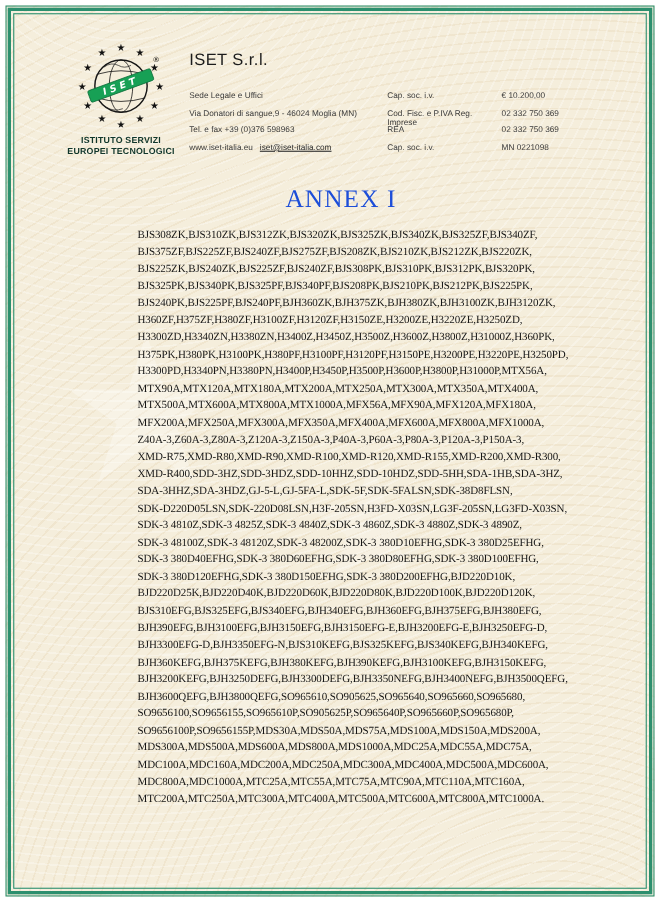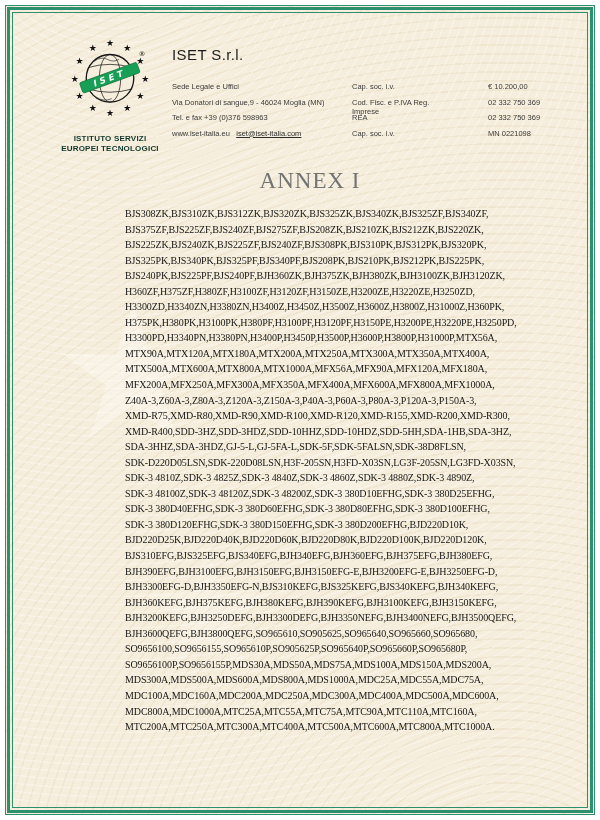--- a/index.html
+++ b/index.html
@@ -22,42 +22,42 @@
   .frame.outer { inset:5px;  border:1px solid #2c8f6e; }
   .frame.mid   { inset:7px;  border:3px solid #2c8f6e; }
   .frame.inner { inset:12px; border:1px solid #2c8f6e; }
 
   .wm-star { position:absolute; opacity:.5; }
 
   
   .logo-wrap { position:absolute; left:52px; top:34px; width:116px; text-align:center; }
   .logo-svg { width:86px; height:82px; display:inline-block; }
   .org-name {
-    margin-top:14px;
+    margin-top:2px;
     font-weight:bold; font-size:8px; line-height:10px;
     letter-spacing:.2px; color:#10362b;
   }
   .company-name {
     position:absolute; left:172px; top:46px;
     font-size:15px; letter-spacing:.4px; color:#1c1c1c;
   }
   .contact { position:absolute; left:172px; top:82px; font-size:7.5px; color:#3b3b3b; }
   .contact > div { height:15.5px; line-height:9px; }
   .email { text-decoration:underline; color:#2b2b2b; cursor:pointer; }
   .registry { position:absolute; left:352px; top:82px; width:200px; font-size:7.5px; color:#3b3b3b; }
-  .reg-row { display:flex; height:15.5px; line-height:9px;gap:32px; }
+  .reg-row { display:flex; height:15.5px; line-height:9px; }
   .reg-label { width:104px; }
   .reg-value { flex:1; }
 
   
   .annex-title {
     position:absolute; left:124px; top:168px; width:372px;
     text-align:center;
     font-family:"Liberation Serif", serif;
-    font-size:23px; letter-spacing:1px; color:#737373;
+    font-size:23px; letter-spacing:1px; color:#1d4ed8;
   }
   .model-list {
     position:absolute; left:125px; top:206px; width:372px;
     font-family:"Liberation Serif", serif;
     font-size:10px; line-height:15.55px; letter-spacing:-0.1px;
     color:#161616; white-space:nowrap;
   }
 </style>
 </head>
 <body>

